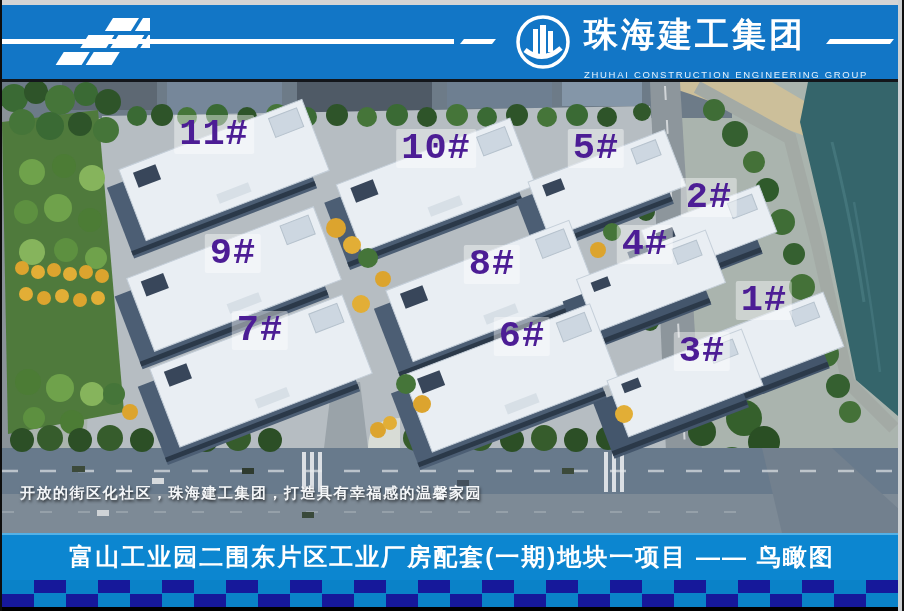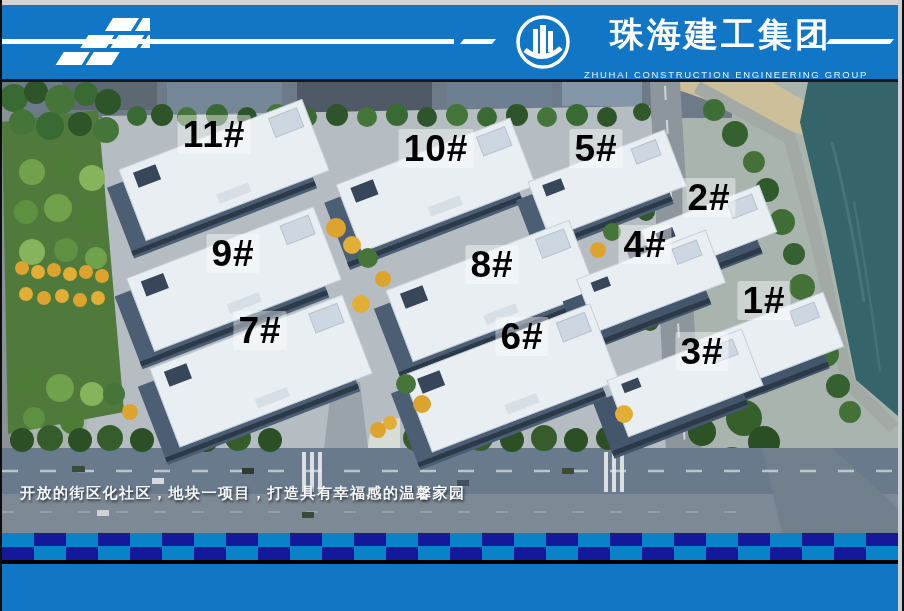--- a/index.html
+++ b/index.html
@@ -10,28 +10,28 @@
   .top-gray { height:5px; background:#d4d4d4; }
   
   .header { height:74px; background:#1276c6; position:relative; overflow:hidden; }
   .header-darkline { height:3px; background:#13161b; }
   .deco-line { position:absolute; left:0; top:34px; width:452px; height:5px; background:#ffffff; }
   .deco-dash { position:absolute; left:460px; top:34px; width:32px; height:5px; background:#ffffff; transform:skewX(-38deg); }
   .deco-dash-r { position:absolute; right:10px; top:34px; width:64px; height:5px; background:#ffffff; transform:skewX(-38deg); }
   .brand-checker { position:absolute; left:38px; top:5px; }
   .logo-wrap { position:absolute; left:512px; top:8px; }
   .brand-text { position:absolute; left:582px; top:10px; color:#fff; }
-  .brand-zh { font-size:34px; font-weight:bold; letter-spacing:3px; line-height:1.15; white-space:nowrap;margin-left:26px; }
+  .brand-zh { font-size:34px; font-weight:bold; letter-spacing:3px; line-height:1.15; white-space:nowrap; }
   .brand-en { font-size:9.5px; letter-spacing:1.7px; margin-top:15px; color:#e4f2fd; white-space:nowrap; }
   
   .render { width:900px; height:451px; position:relative; background:#aab4ae; overflow:hidden; }
   .scene { position:absolute; left:0; top:0; width:100%; height:100%; }
   .bldg-label { position:absolute; transform:translate(-50%,-54%); font-size:37px; font-weight:bold;
-                color:#000000; line-height:1; padding:1px 5px; background:rgba(255,255,255,0.42);
-                border-radius:2px; letter-spacing:1px; white-space:nowrap; z-index:10; }
+                color:#4c1d95; line-height:1; padding:1px 5px; background:rgba(255,255,255,0.42);
+                border-radius:2px; letter-spacing:1px; white-space:nowrap; z-index:10;font-family:Liberation Mono, monospace; }
   .caption { position:absolute; left:18px; top:402px; z-index:12; color:#f4f6f8; font-size:15px;
              font-weight:bold; letter-spacing:1.5px; text-shadow:1px 2px 3px rgba(0,0,0,.65); white-space:nowrap; }
   
   .footer-title { height:47px; background:#0c86d0; border-top:2px solid #54b1e6; color:#fff;
                   font-size:24px; font-weight:bold; text-align:center; line-height:43px; letter-spacing:2px; }
   .checker-strip { height:27px;
       background:repeating-conic-gradient(#16189a 0% 25%, #0a82c8 0% 50%) 0 0 / 64px 27px; }
   .bottom-black { height:4px; background:#000; }
 </style>
 </head>
@@ -394,18 +394,19 @@
     <div class="bldg-label" style="left:700px; top:271px;">3#</div>
     <div class="bldg-label" style="left:643px; top:164px;">4#</div>
     <div class="bldg-label" style="left:594px; top:68px;">5#</div>
     <div class="bldg-label" style="left:520px; top:256px;">6#</div>
     <div class="bldg-label" style="left:258px; top:250px;">7#</div>
     <div class="bldg-label" style="left:490px; top:184px;">8#</div>
     <div class="bldg-label" style="left:231px; top:173px;">9#</div>
     <div class="bldg-label" style="left:434px; top:68px;">10#</div>
     <div class="bldg-label" style="left:212px; top:54px;">11#</div>
 
-    <div class="caption">开放的街区化社区，地块一项目，打造具有幸福感的温馨家园</div>
+    <div class="caption">开放的街区化社区，珠海建工集团，打造具有幸福感的温馨家园</div>
   </div>
 
+  <div class="footer-title">富山工业园二围东片区工业厂房配套(一期)地块一项目 —— 鸟瞰图</div>
   <div class="checker-strip"></div>
   <div class="bottom-black"></div>
 </div>
 
 </body></html>

